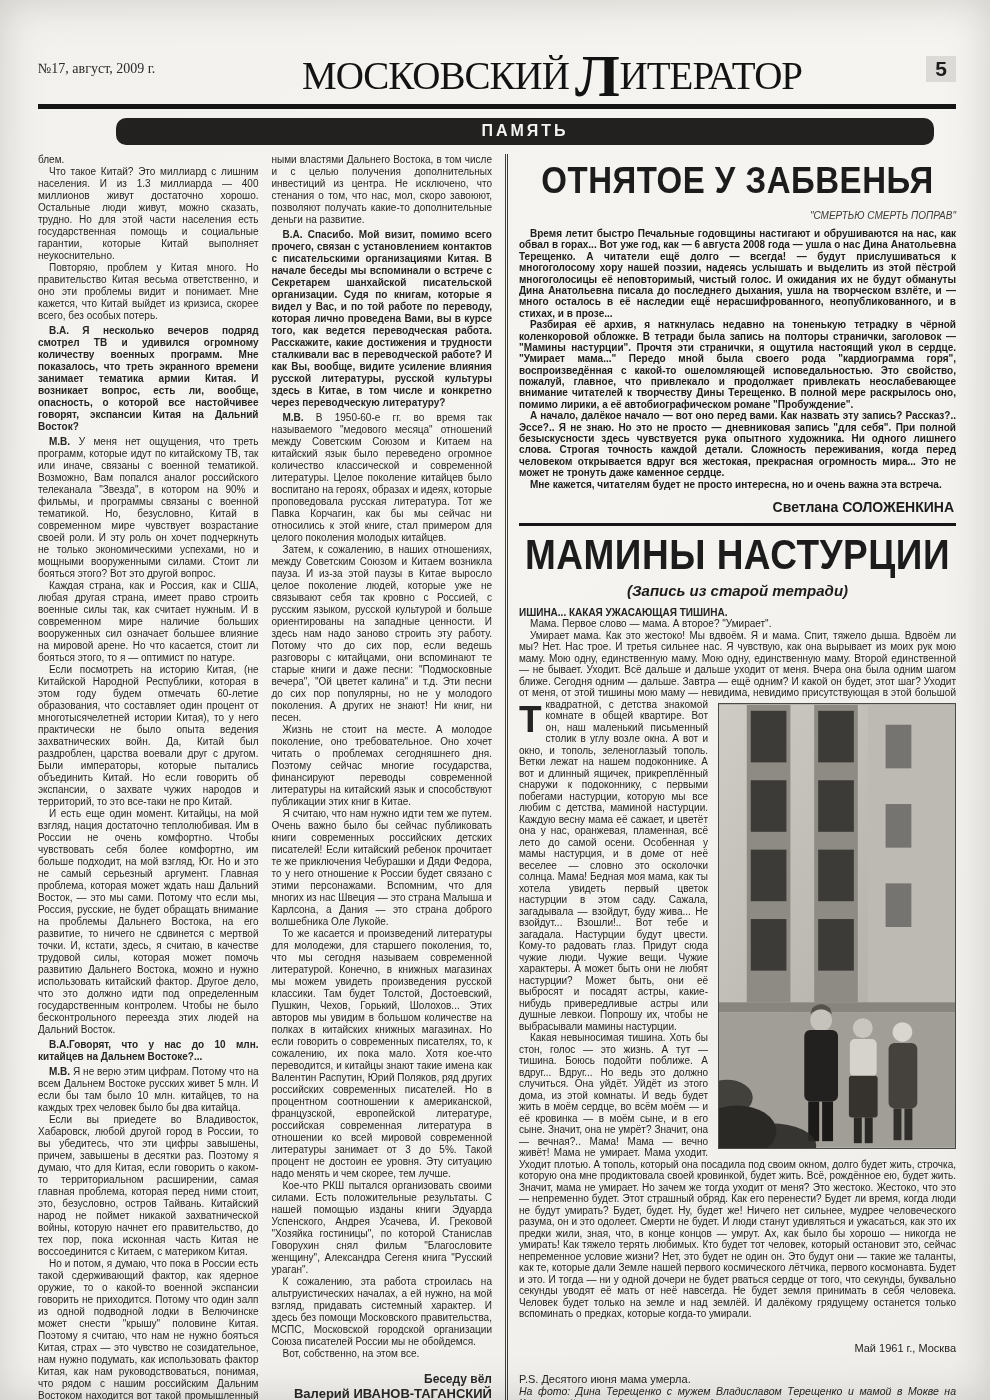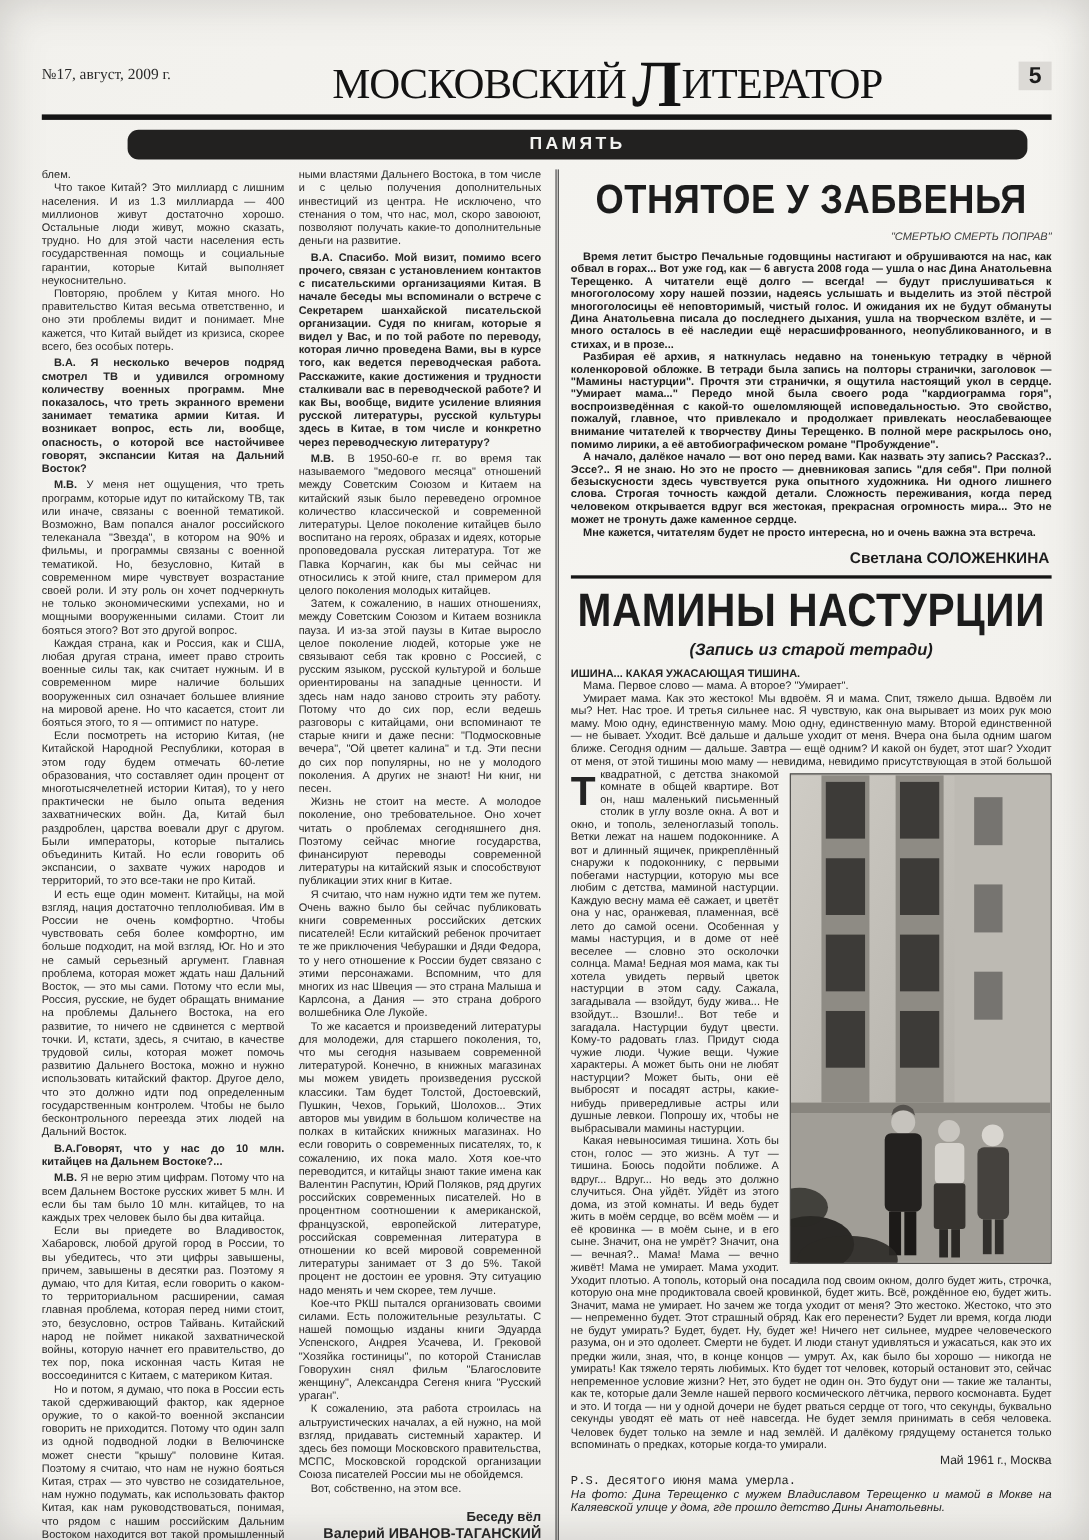--- a/index.html
+++ b/index.html
@@ -44,22 +44,22 @@
   .n-title{font-weight:bold; font-size:37px; letter-spacing:.5px; text-align:center;
     margin:8px 0 4px; transform:scaleY(1.15); white-space:nowrap;}
   .n-sub{font-weight:bold; font-size:15px; text-align:center; margin:6px 0 8px;font-style:italic;}
   .n-body{font-size:10px; line-height:1.15; text-align:justify; color:#242424;}
   .n-body .first{font-weight:bold; text-indent:0;}
   .dropcap{float:left; font-weight:bold; font-size:37px; line-height:.8; padding:2px 4px 0 0;}
   .photo-spacer{float:right; width:0; height:96px;}
   .photo{float:right; clear:right; width:238px; height:446px; margin:0 0 6px 10px;
     border:1px solid #4a4a48; background:#b3b0aa; box-sizing:border-box;}
   .photo svg{display:block; width:100%; height:100%;}
-  .dateline{text-align:right; font-size:11px; margin-top:2px;}
-  .ps{font-size:11px; margin-top:6px;font-family:Liberation Mono, monospace;}
+  .dateline{text-align:right; font-size:11px; margin-top:22px;}
+  .ps{font-size:11px; margin-top:18px;}
   .caption{font-style:italic; font-size:10.5px; text-align:justify; margin-top:0; color:#222;}
 </style>
 </head>
 <body>
 
 <div class="page">
 
   <div class="hdr">
     <div class="issue">№17, август, 2009 г.</div>
     <div class="masthead"><span>МОСКОВСКИЙ</span><span class="big-l">Л</span><span>ИТЕРАТОР</span></div>

